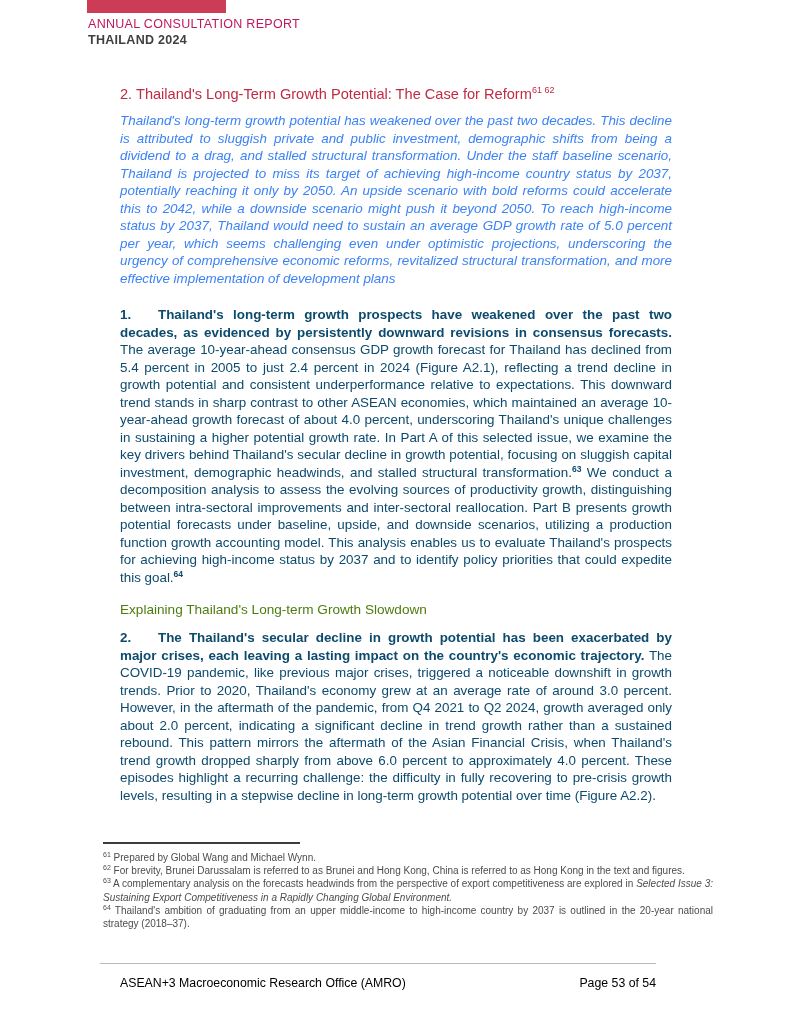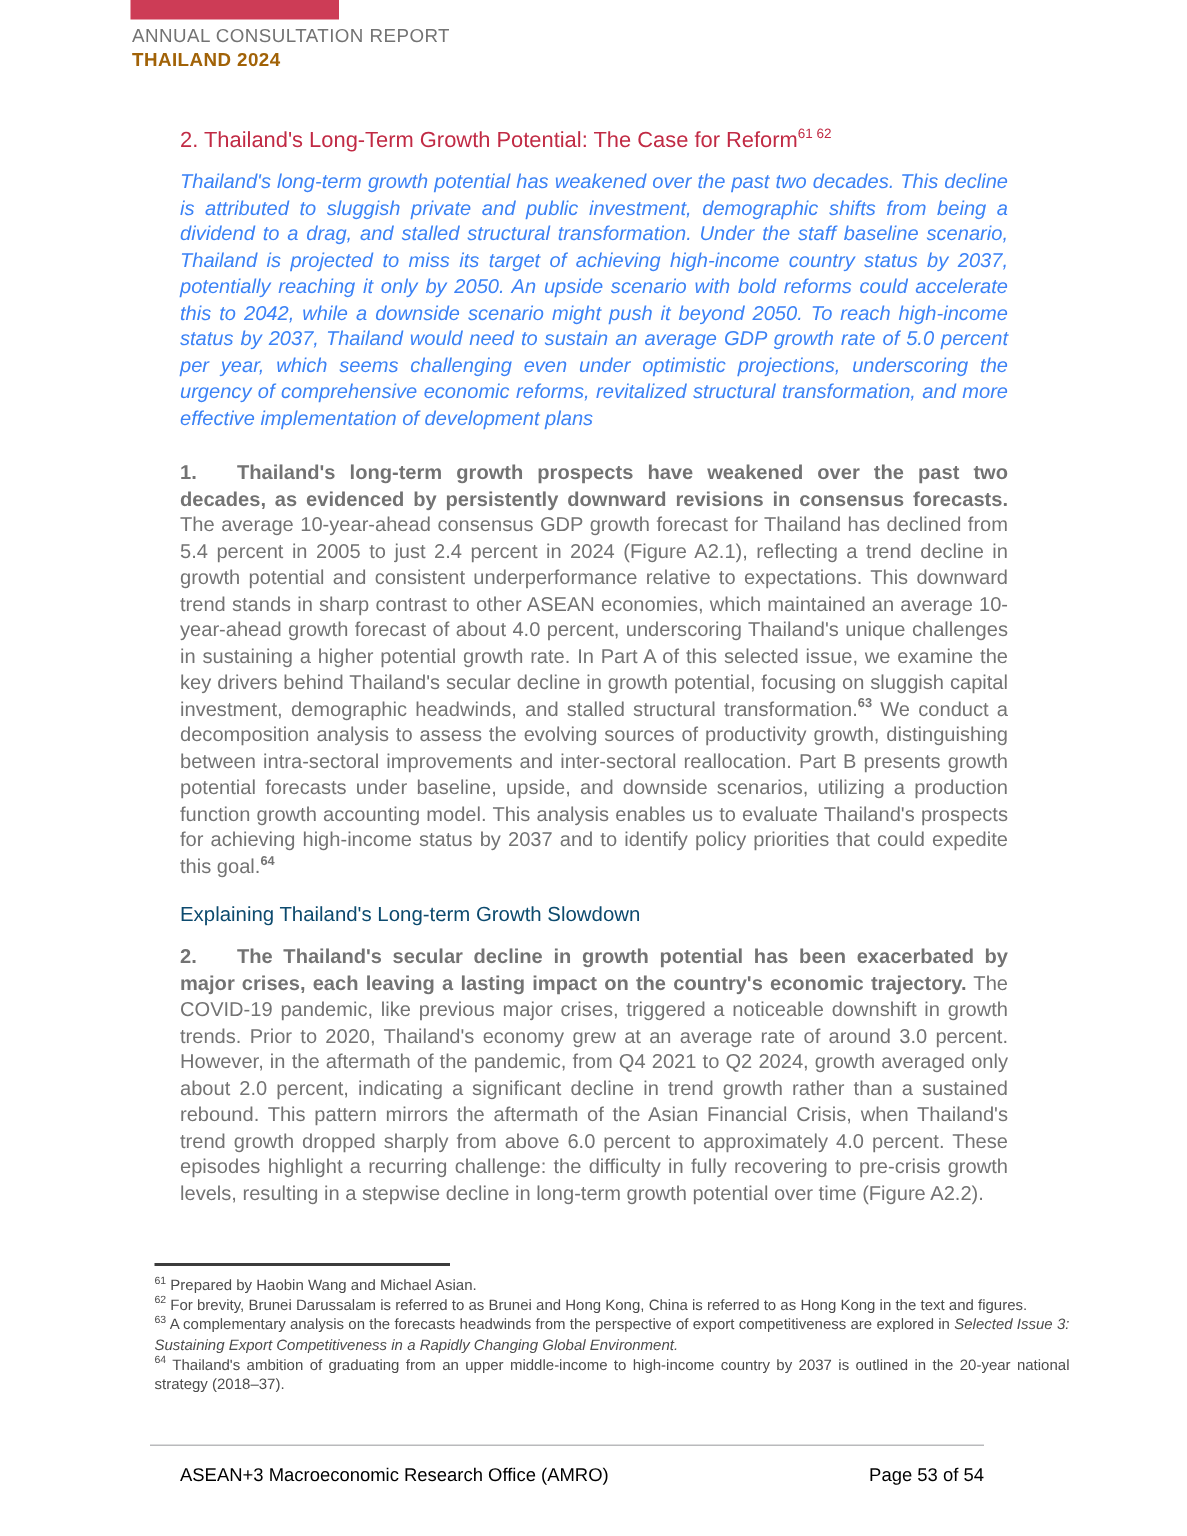--- a/index.html
+++ b/index.html
@@ -17,29 +17,29 @@
     position: absolute;
     left: 87px; top: 0;
     width: 139px; height: 13px;
     background: #cd3c56;
   }
   .report-title {
     position: absolute;
     left: 88px; top: 17px;
     font-size: 12.5px;
     letter-spacing: 0.3px;
-    color: #737373;
+    color: #be185d;
   }
   .report-subtitle {
     position: absolute;
     left: 88px; top: 33px;
     font-size: 12.5px;
     font-weight: bold;
     letter-spacing: 0.3px;
-    color: #a16207;
+    color: #404040;
   }
 
   
   .content {
     position: absolute;
     left: 120px; top: 86px;
     width: 552px;
   }
   .section-title {
     margin: 0 0 10px 0;
@@ -54,40 +54,40 @@
   .abstract {
     margin: 0 0 19px 0;
     font-style: italic;
     color: #3b82f6;
     font-size: 13.4px;
     line-height: 17.5px;
     text-align: justify;
   }
   .body-para {
     margin: 0 0 16px 0;
-    color: #737373;
+    color: #0c4a6e;
     font-size: 13.4px;
     line-height: 17.5px;
     text-align: justify;
   }
   .body-para sup {
     font-weight: bold;
     font-size: 8.5px;
     line-height: 0;
   }
   .para-num {
     display: inline-block;
     width: 38px;
     font-weight: bold;
   }
   .sub-heading {
     margin: 16px 0 12px 0;
     font-size: 13.6px;
     font-weight: 400;
-    color: #0c4a6e;
+    color: #4d7c0f;
   }
 
   
   .footnotes {
     position: absolute;
     left: 103px; top: 842px;
     width: 610px;
     font-size: 10px;
     line-height: 13.2px;
     color: #4c4c4c;
@@ -141,21 +141,21 @@
     <p class="body-para"><span class="para-num">1.</span><b>Thailand's long-term growth prospects have weakened over the past two decades, as evidenced by persistently downward revisions in consensus forecasts.</b><span> The average 10-year-ahead consensus GDP growth forecast for Thailand has declined from 5.4 percent in 2005 to just 2.4 percent in 2024 (Figure A2.1), reflecting a trend decline in growth potential and consistent underperformance relative to expectations. This downward trend stands in sharp contrast to other ASEAN economies, which maintained an average 10-year-ahead growth forecast of about 4.0 percent, underscoring Thailand's unique challenges in sustaining a higher potential growth rate. In Part A of this selected issue, we examine the key drivers behind Thailand's secular decline in growth potential, focusing on sluggish capital investment, demographic headwinds, and stalled structural transformation.</span><sup>63</sup><span> We conduct a decomposition analysis to assess the evolving sources of productivity growth, distinguishing between intra-sectoral improvements and inter-sectoral reallocation. Part B presents growth potential forecasts under baseline, upside, and downside scenarios, utilizing a production function growth accounting model. This analysis enables us to evaluate Thailand's prospects for achieving high-income status by 2037 and to identify policy priorities that could expedite this goal.</span><sup>64</sup></p>
 
     <h2 class="sub-heading">Explaining Thailand's Long-term Growth Slowdown</h2>
 
     <p class="body-para"><span class="para-num">2.</span><b>The Thailand's secular decline in growth potential has been exacerbated by major crises, each leaving a lasting impact on the country's economic trajectory.</b><span> The COVID-19 pandemic, like previous major crises, triggered a noticeable downshift in growth trends. Prior to 2020, Thailand's economy grew at an average rate of around 3.0 percent. However, in the aftermath of the pandemic, from Q4 2021 to Q2 2024, growth averaged only about 2.0 percent, indicating a significant decline in trend growth rather than a sustained rebound. This pattern mirrors the aftermath of the Asian Financial Crisis, when Thailand's trend growth dropped sharply from above 6.0 percent to approximately 4.0 percent. These episodes highlight a recurring challenge: the difficulty in fully recovering to pre-crisis growth levels, resulting in a stepwise decline in long-term growth potential over time (Figure A2.2).</span></p>
 
   </div>
 
   <div class="footnotes">
     <div class="fn-rule"></div>
-    <p class="fn"><sup>61</sup><span> Prepared by Haobin Wang and Michael Asian.</span></p>
+    <p class="fn"><sup>61</sup><span> Prepared by Global Wang and Michael Wynn.</span></p>
     <p class="fn"><sup>62</sup><span> For brevity, Brunei Darussalam is referred to as Brunei and Hong Kong, China is referred to as Hong Kong in the text and figures.</span></p>
     <p class="fn"><sup>63</sup><span> A complementary analysis on the forecasts headwinds from the perspective of export competitiveness are explored in </span><span class="fn-italic">Selected Issue 3: Sustaining Export Competitiveness in a Rapidly Changing Global Environment.</span></p>
     <p class="fn"><sup>64</sup><span> Thailand's ambition of graduating from an upper middle-income to high-income country by 2037 is outlined in the 20-year national strategy (2018–37).</span></p>
   </div>
 
   <div class="footer-rule"></div>
   <div class="footer-row">
     <span>ASEAN+3 Macroeconomic Research Office (AMRO)</span>
     <span>Page 53 of 54</span>
   </div>

